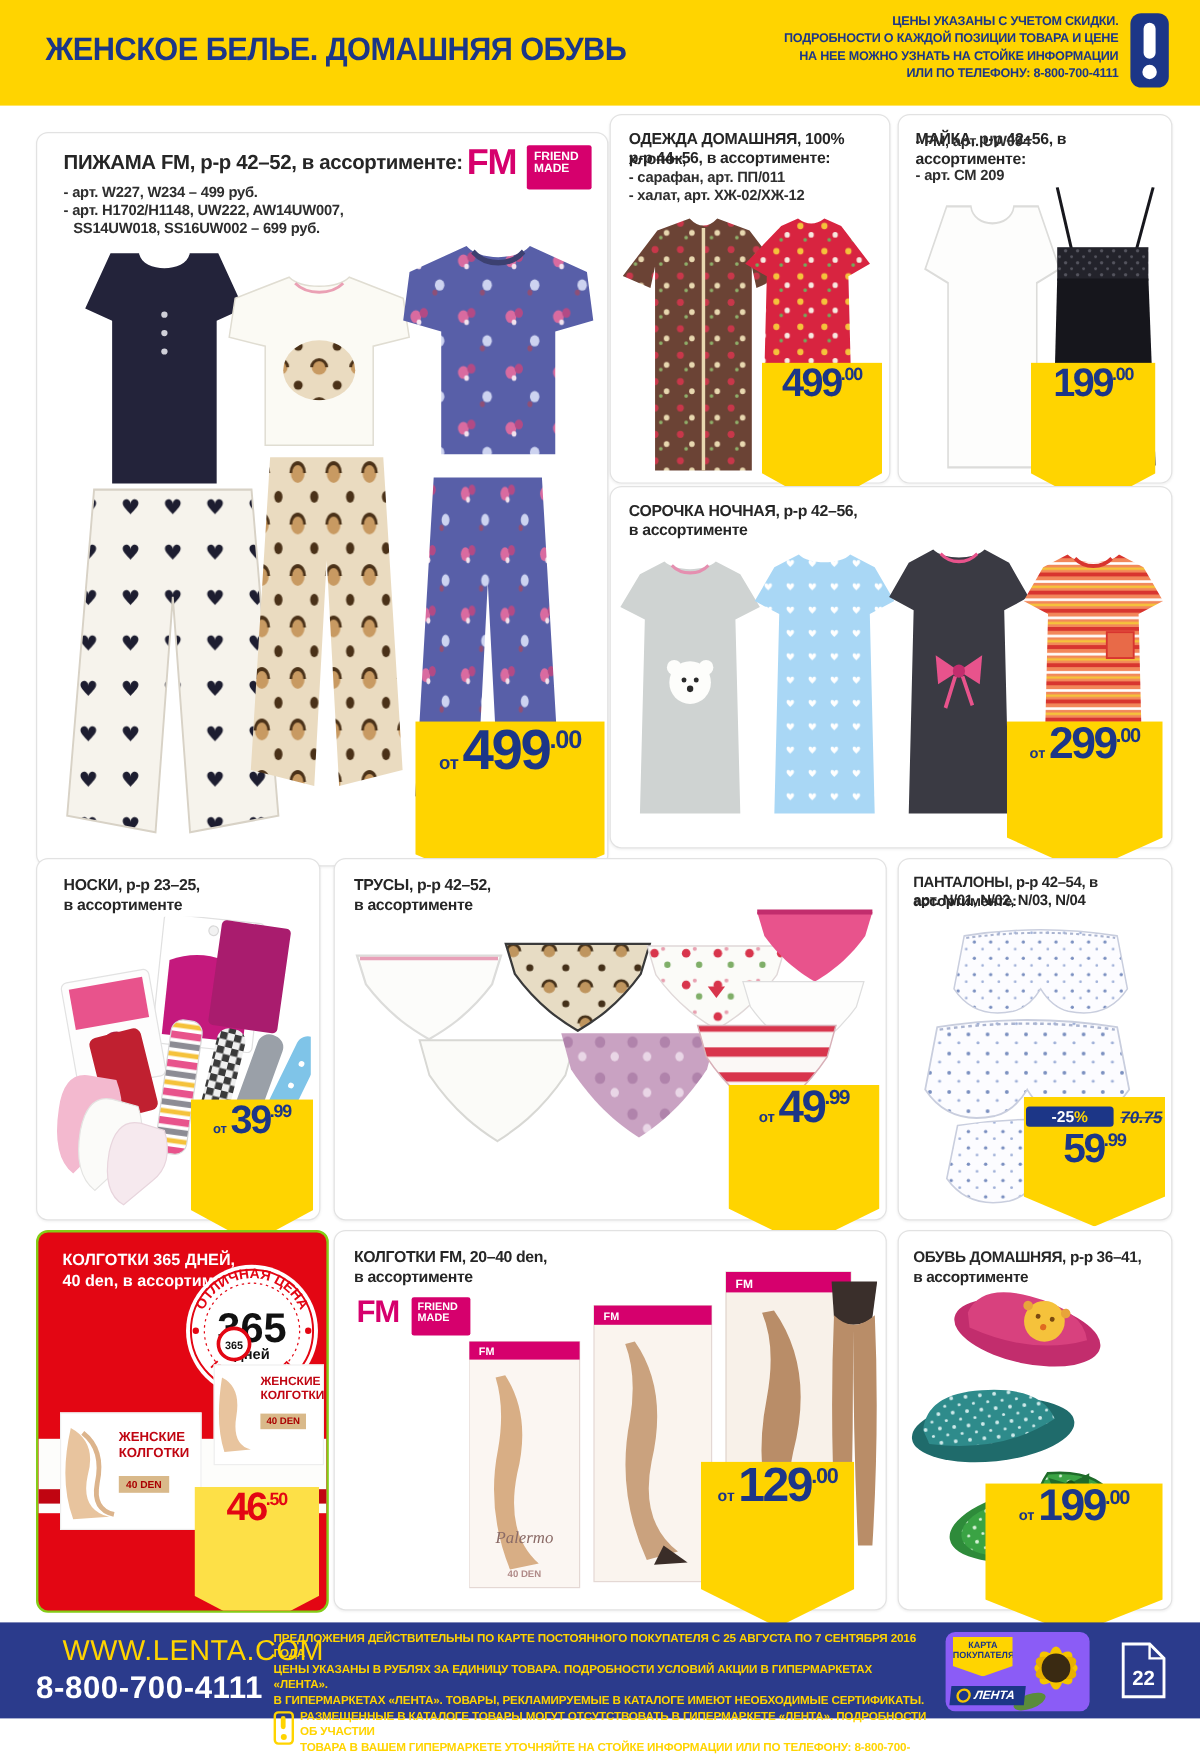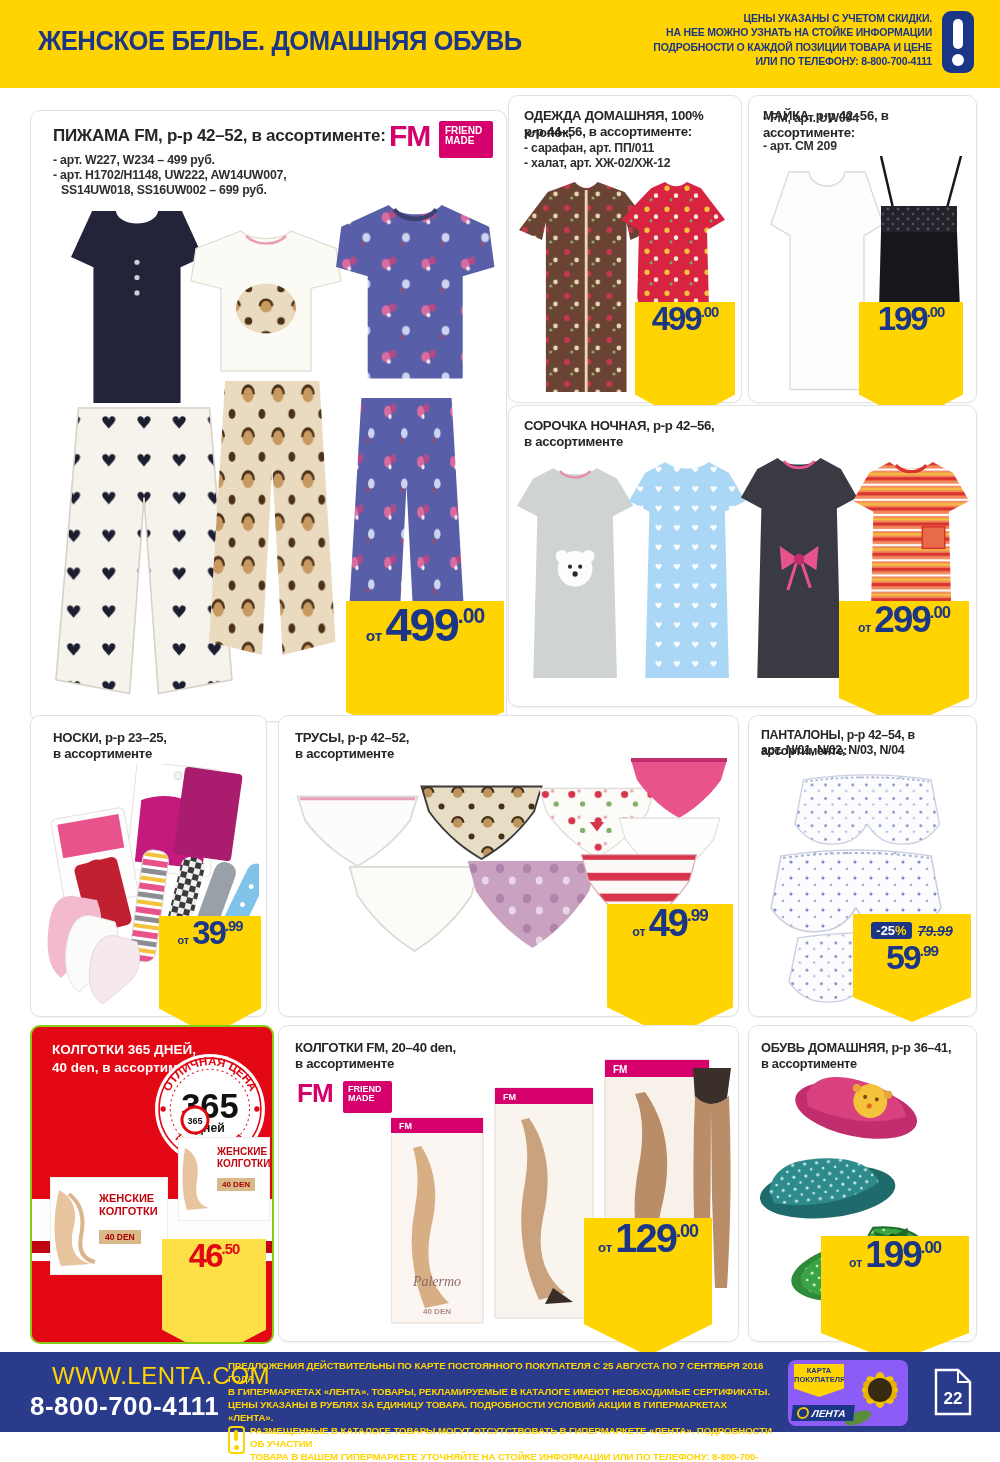--- a/index.html
+++ b/index.html
@@ -26,21 +26,21 @@
   .fmbox{background:#D6006D;color:#fff;font-weight:700;text-align:left;line-height:1.0;border-radius:2px;}
   
   .badge{background:#FFD400;clip-path:polygon(0 0,100% 0,100% 77%,50% 100%,0 77%);
          color:#1C3687;display:flex;align-items:baseline;justify-content:center;}
   .badge .prefix{font-size:0.33em;font-weight:700;margin-right:3px;}
   .badge .rub{font-size:1em;font-weight:700;letter-spacing:-2px;line-height:1;}
   .badge .kop{font-size:0.45em;font-weight:700;position:relative;top:-0.85em;letter-spacing:-1px;}
   .bpad{padding-bottom:26px;}
   .badge-white{background:#fde047;color:#E30613;}
   .chip25{background:#1C3687;color:#fff;font-weight:700;font-size:13px;border-radius:3px;
-          padding:1px 5px;display:inline-block;}
+          padding:1px 21px;display:inline-block;}
   .chip25 .pct{color:#FFD400;}
   .oldp{color:#1C3687;font-weight:700;font-size:14px;font-style:italic;text-decoration:line-through;margin-left:6px;}
   
   .footer{left:0;top:1352px;width:1000px;height:80px;background:#2B3B8C;}
   .site{left:32px;top:10px;font-size:24px;font-weight:400;color:#FFD400;letter-spacing:0.5px;margin-left:20px;}
   .phone{left:30px;top:39px;font-size:26px;font-weight:700;color:#fff;letter-spacing:0.5px;}
   .legal{left:228px;top:7px;width:545px;color:#FFD400;font-weight:700;font-size:9.7px;
          line-height:1.34;letter-spacing:-0.1px;}
   .legal .row{display:flex;align-items:flex-start;}
   .fexcl{width:13px;height:24px;border:2px solid #FFD400;border-radius:4px;position:relative;
@@ -56,22 +56,22 @@
            display:flex;align-items:center;}
   .lring{display:inline-block;width:8px;height:8px;border:2px solid #F5C400;border-radius:50%;margin-right:3px;}
 </style>
 </head>
 <body>
 
 <div class="abs header">
   <div class="abs page-title">ЖЕНСКОЕ БЕЛЬЕ. ДОМАШНЯЯ ОБУВЬ</div>
   <div class="abs notice">
     <div>ЦЕНЫ УКАЗАНЫ С УЧЕТОМ СКИДКИ.</div>
+    <div>ПОДРОБНОСТИ О КАЖДОЙ ПОЗИЦИИ ТОВАРА И ЦЕНЕ</div>
     <div>НА НЕЕ МОЖНО УЗНАТЬ НА СТОЙКЕ ИНФОРМАЦИИ</div>
-    <div>ПОДРОБНОСТИ О КАЖДОЙ ПОЗИЦИИ ТОВАРА И ЦЕНЕ</div>
     <div>ИЛИ ПО ТЕЛЕФОНУ: 8-800-700-4111</div>
   </div>
   <div class="abs excl">
     <div class="bar"></div>
       <div class="dot"></div>
   </div>
 </div>
 
 <div class="abs card" style="left:30px;top:110px;width:475px;height:610px;">
   <div class="abs ttl ttl-lg" style="left:22px;top:14px;">ПИЖАМА FM, р-р 42–52, в ассортименте:</div>
@@ -388,21 +388,21 @@
       <path d="M10 14 Q85 2 160 14 L170 66 Q150 96 112 88 Q96 84 85 66 Q74 84 58 88 Q20 96 0 66 Z" fill="url(#pat-ditsy)" stroke="#c9cede" stroke-width="1.5"></path>
       <path d="M12 16 Q85 6 158 16" fill="none" stroke="#aab4d0" stroke-width="2" stroke-dasharray="3 3"></path>
     </g>
     <g transform="translate(30,158) scale(0.9,0.85)">
       <path d="M10 14 Q85 2 160 14 L170 66 Q150 96 112 88 Q96 84 85 66 Q74 84 58 88 Q20 96 0 66 Z" fill="url(#pat-ditsy)" stroke="#c9cede" stroke-width="1.5"></path>
     </g>
   </svg>
   <div class="abs badge" style="left:104px;top:198px;width:118px;height:100px;font-size:34px;flex-direction:column;align-items:center;justify-content:flex-start;padding-top:8px;">
     <div style="display:flex;align-items:center;">
       <span class="chip25"><span>-25</span><span class="pct">%</span></span>
-      <span class="oldp">79.99</span>
+      <span class="oldp">70.75</span>
     </div>
     <div style="display:flex;align-items:baseline;margin-top:1px;">
       <span class="rub">59</span>
       <span class="kop">.99</span>
     </div>
   </div>
 </div>
 
 <div class="abs card-red" style="left:30px;top:1025px;width:240px;height:315px;">
   <div class="abs" style="left:20px;top:14px;color:#fff;font-weight:700;font-size:13.5px;line-height:1.3;">
@@ -559,22 +559,22 @@
     <span class="rub">199</span>
     <span class="kop">.00</span>
   </div>
 </div>
 
 <div class="abs footer">
   <div class="abs site">WWW.LENTA.COM</div>
   <div class="abs phone">8-800-700-4111</div>
   <div class="abs legal">
     <div>ПРЕДЛОЖЕНИЯ ДЕЙСТВИТЕЛЬНЫ ПО КАРТЕ ПОСТОЯННОГО ПОКУПАТЕЛЯ С 25 АВГУСТА ПО 7 СЕНТЯБРЯ 2016 ГОДА</div>
+    <div>ЦЕНЫ УКАЗАНЫ В РУБЛЯХ ЗА ЕДИНИЦУ ТОВАРА. ПОДРОБНОСТИ УСЛОВИЙ АКЦИИ В ГИПЕРМАРКЕТАХ «ЛЕНТА».</div>
     <div>В ГИПЕРМАРКЕТАХ «ЛЕНТА». ТОВАРЫ, РЕКЛАМИРУЕМЫЕ В КАТАЛОГЕ ИМЕЮТ НЕОБХОДИМЫЕ СЕРТИФИКАТЫ.</div>
-    <div>ЦЕНЫ УКАЗАНЫ В РУБЛЯХ ЗА ЕДИНИЦУ ТОВАРА. ПОДРОБНОСТИ УСЛОВИЙ АКЦИИ В ГИПЕРМАРКЕТАХ «ЛЕНТА».</div>
     <div class="row">
       <span class="fexcl">
           <span class="bar"></span>
           <span class="dot"></span>
         </span>
       <span>
         <div>РАЗМЕЩЕННЫЕ В КАТАЛОГЕ ТОВАРЫ МОГУТ ОТСУТСТВОВАТЬ В ГИПЕРМАРКЕТЕ «ЛЕНТА». ПОДРОБНОСТИ ОБ УЧАСТИИ</div>
         <div>ТОВАРА В ВАШЕМ ГИПЕРМАРКЕТЕ УТОЧНЯЙТЕ НА СТОЙКЕ ИНФОРМАЦИИ ИЛИ ПО ТЕЛЕФОНУ: 8-800-700-4111</div>
       </span>
     </div>

